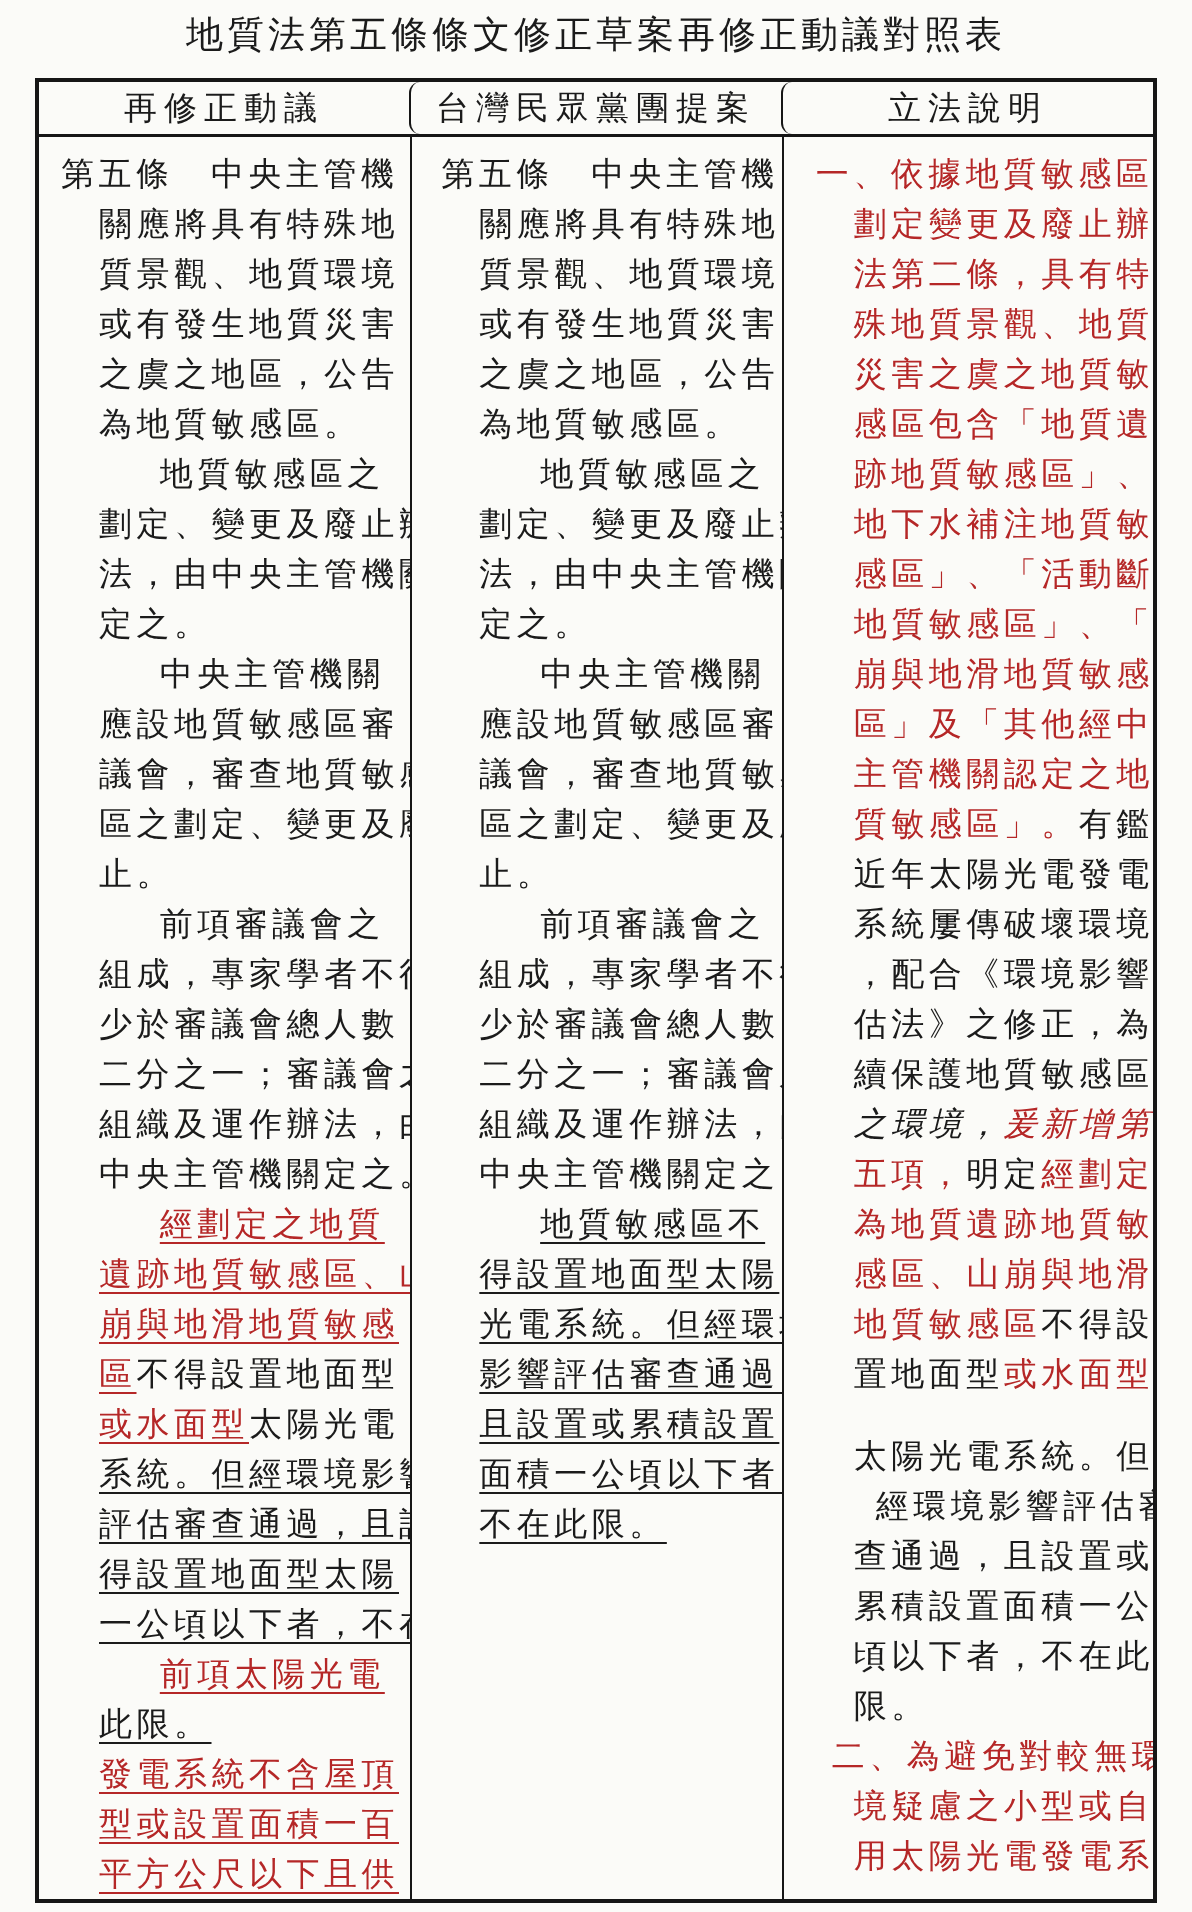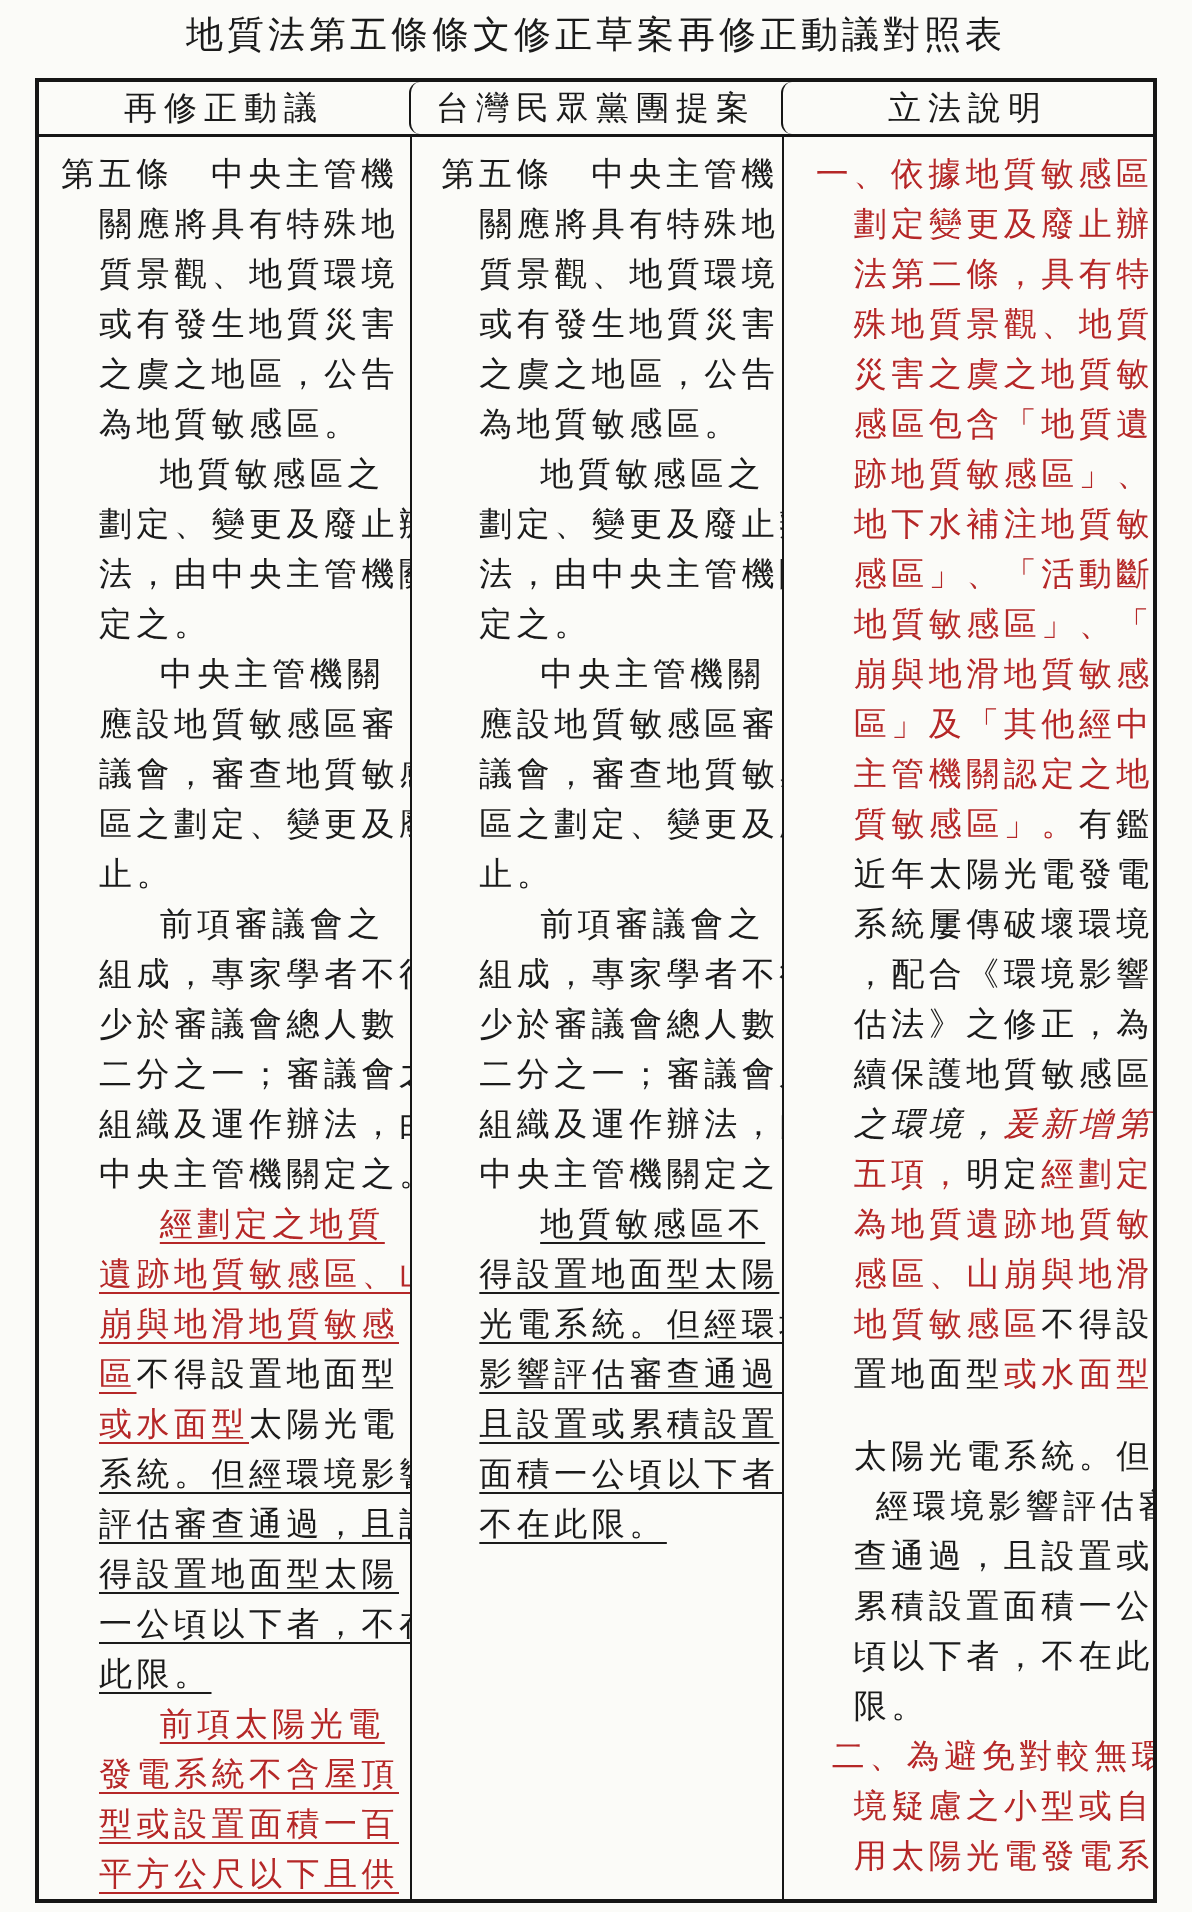--- a/index.html
+++ b/index.html
@@ -77,22 +77,22 @@
           <div class="line" style="padding-left: 60px;"><span class="seg">中央主管機關定之。</span></div>
           <div class="line" style="padding-left: 120.8px;"><span class="seg r u">經劃定之地質</span></div>
           <div class="line" style="padding-left: 60px;"><span class="seg r u">遺跡地質敏感區、山</span></div>
           <div class="line" style="padding-left: 60px;"><span class="seg r u">崩與地滑地質敏感</span></div>
           <div class="line" style="padding-left: 60px;"><span class="seg r u">區</span><span class="seg">不得設置地面型</span></div>
           <div class="line" style="padding-left: 60px;"><span class="seg r u">或水面型</span><span class="seg">太陽光電</span></div>
           <div class="line" style="padding-left: 60px;"><span class="seg u">系統。但經環境影響</span></div>
           <div class="line" style="padding-left: 60px;"><span class="seg u">評估審查通過，且設</span></div>
           <div class="line" style="padding-left: 60px;"><span class="seg u">得設置地面型太陽</span></div>
           <div class="line" style="padding-left: 60px;"><span class="seg u">一公頃以下者，不在</span></div>
+          <div class="line" style="padding-left: 120.8px;"><span class="seg r u">前項太陽光電</span></div>
           <div class="line" style="padding-left: 60px;"><span class="seg u">此限。</span></div>
-          <div class="line" style="padding-left: 120.8px;"><span class="seg r u">前項太陽光電</span></div>
           <div class="line" style="padding-left: 60px;"><span class="seg r u">發電系統不含屋頂</span></div>
           <div class="line" style="padding-left: 60px;"><span class="seg r u">型或設置面積一百</span></div>
           <div class="line" style="padding-left: 60px;"><span class="seg r u">平方公尺以下且供</span></div>
         </div>
       <div class="col" id="col-1">
           <div class="line" style="padding-left: 29px;"><span class="seg">第五條　中央主管機</span></div>
           <div class="line" style="padding-left: 67px;"><span class="seg">關應將具有特殊地</span></div>
           <div class="line" style="padding-left: 67px;"><span class="seg">質景觀、地質環境</span></div>
           <div class="line" style="padding-left: 67px;"><span class="seg">或有發生地質災害</span></div>
           <div class="line" style="padding-left: 67px;"><span class="seg">之虞之地區，公告</span></div>

